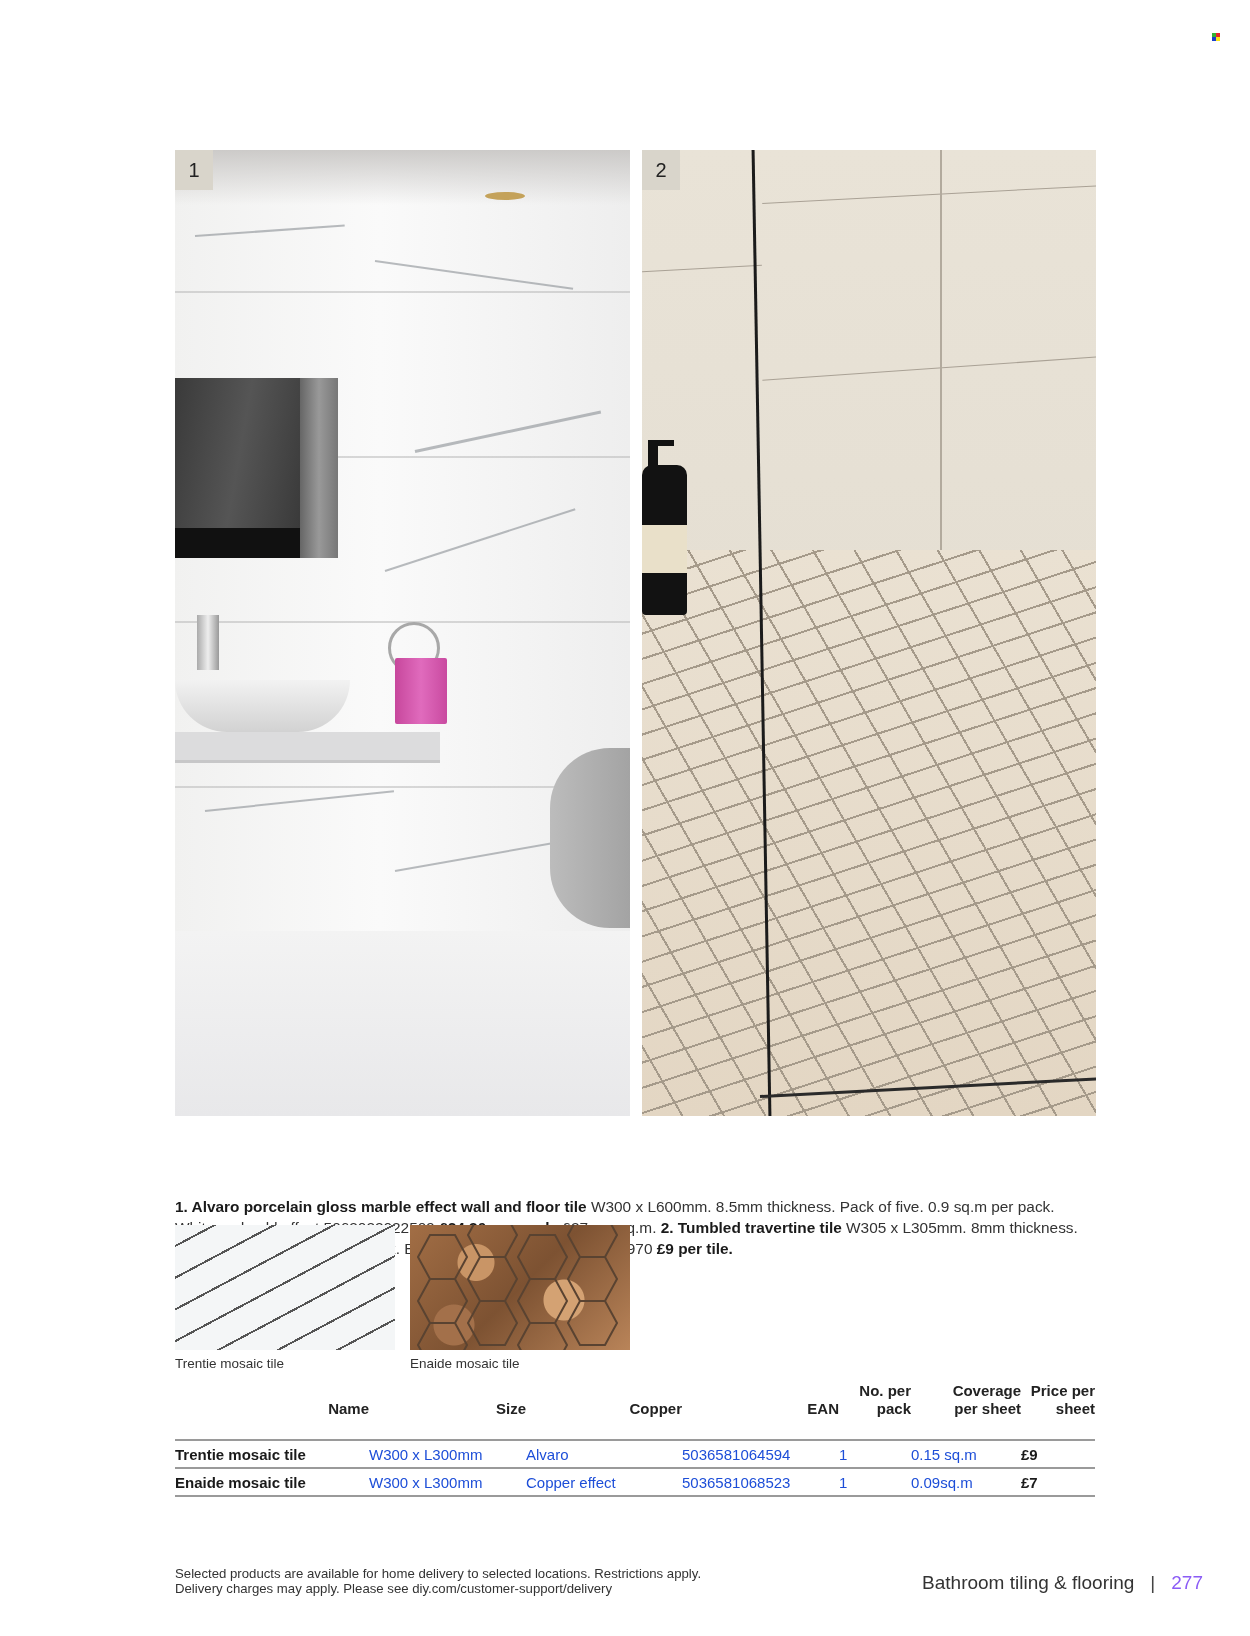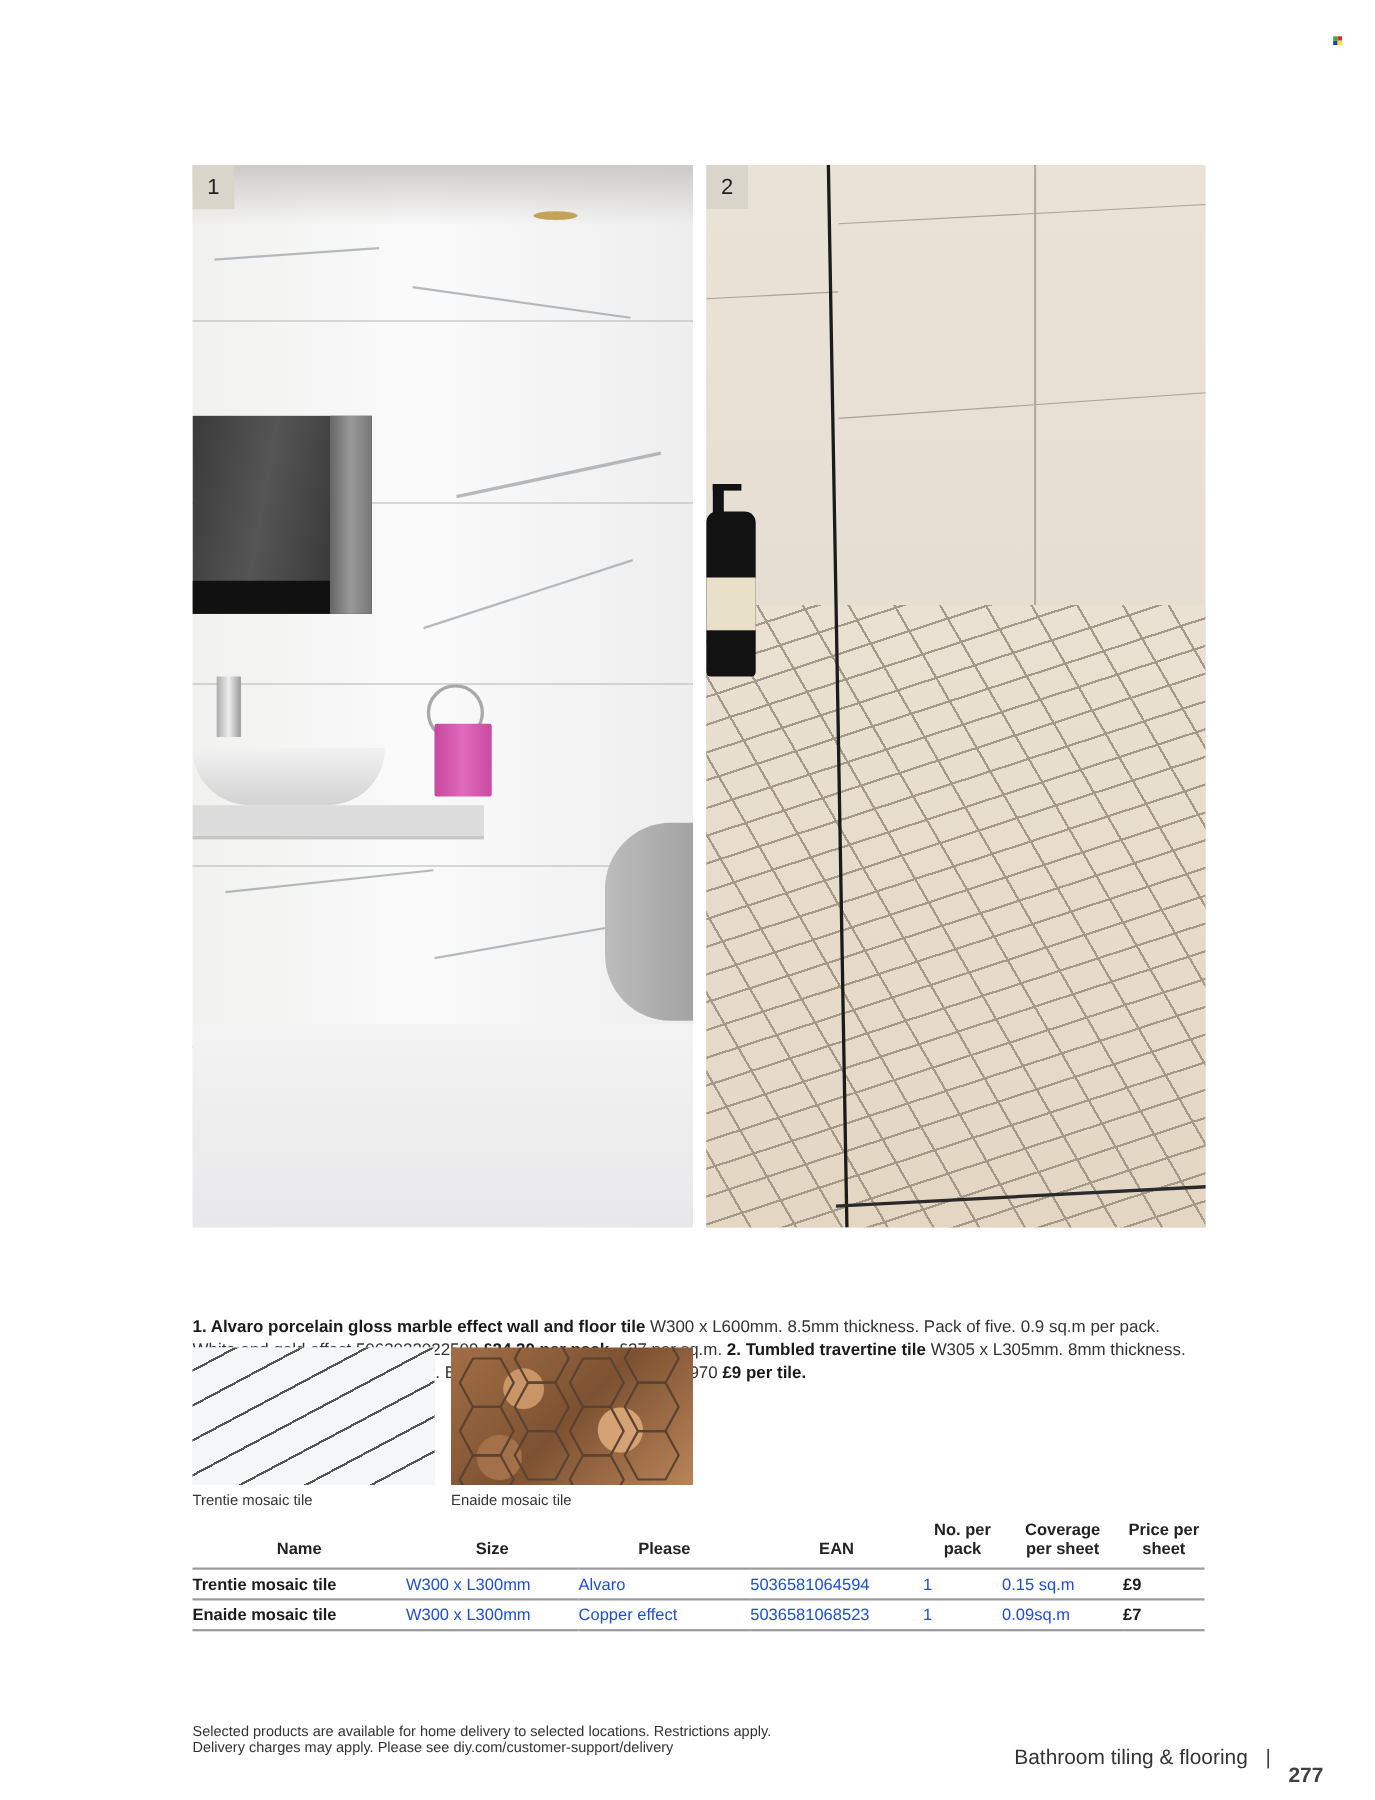--- a/index.html
+++ b/index.html
@@ -62,27 +62,27 @@
   #sw2 { left:410px;
     background:
       radial-gradient(circle at 30% 30%, #c99566 0 18px, transparent 19px),
       radial-gradient(circle at 70% 60%, #d4a273 0 20px, transparent 21px),
       radial-gradient(circle at 20% 80%, #a3704a 0 20px, transparent 21px),
       linear-gradient(135deg,#a26e45,#7d5232 50%,#b98459); }
   .hex-grid { position:absolute; inset:0; }
   .swatch-label { position:absolute; top:1356px; font-size:13.5px; color:#333; }
 
   table.spec { position:absolute; left:175px; top:1382px; width:920px; border-collapse:collapse; font-size:15px; color:#222; }
-  table.spec th { font-weight:bold; text-align:center; vertical-align:bottom; padding:0 0 7px 0; line-height:18px; border-bottom:2px solid #9a9a9a; }
+  table.spec th { font-weight:bold; text-align:right; vertical-align:bottom; padding:0 0 21px 0; line-height:18px; border-bottom:2px solid #9a9a9a; }
   table.spec td { padding:3px 0 3px 0; height:20px; border-bottom:2px solid #9a9a9a; color:#1d4ed8; }
   table.spec td.name, table.spec td.price { font-weight:bold; color:#1a1a1a; }
 
   .footer-note { position:absolute; left:175px; top:1566px; font-size:13.2px; line-height:15px; color:#333; }
   .footer-right { position:absolute; right:47px; top:1572px; font-size:19px; color:#333; display:flex; align-items:center; gap:16px; }
-  .footer-right .page { font-weight:bold; color:#404040;margin-top:32px; }
+  .footer-right .page { font-weight:normal; color:#8b5cf6; }
   .footer-right .sep { color:#444; }
 </style>
 </head>
 <body>
 
 <div class="brand-mark">
   <span style="left:0;top:0;background:#34b233"></span>
   <span style="left:4px;top:0;background:#e4262a"></span>
   <span style="left:0;top:4px;background:#1a3fcc"></span>
   <span style="left:4px;top:4px;background:#f7e51b"></span>
@@ -160,21 +160,21 @@
       <col style="width:156px">
       <col style="width:157px">
       <col style="width:72px">
       <col style="width:110px">
       <col>
   </colgroup>
   <thead>
     <tr>
       <th>Name</th>
       <th>Size</th>
-      <th>Please</th>
+      <th>Copper</th>
       <th>EAN</th>
       <th><span>No. per</span><br><span>pack</span></th>
       <th><span>Coverage</span><br><span>per sheet</span></th>
       <th><span>Price per</span><br><span>sheet</span></th>
     </tr>
   </thead>
   <tbody>
     <tr>
       <td class="name">Trentie mosaic tile</td>
       <td>W300 x L300mm</td>

